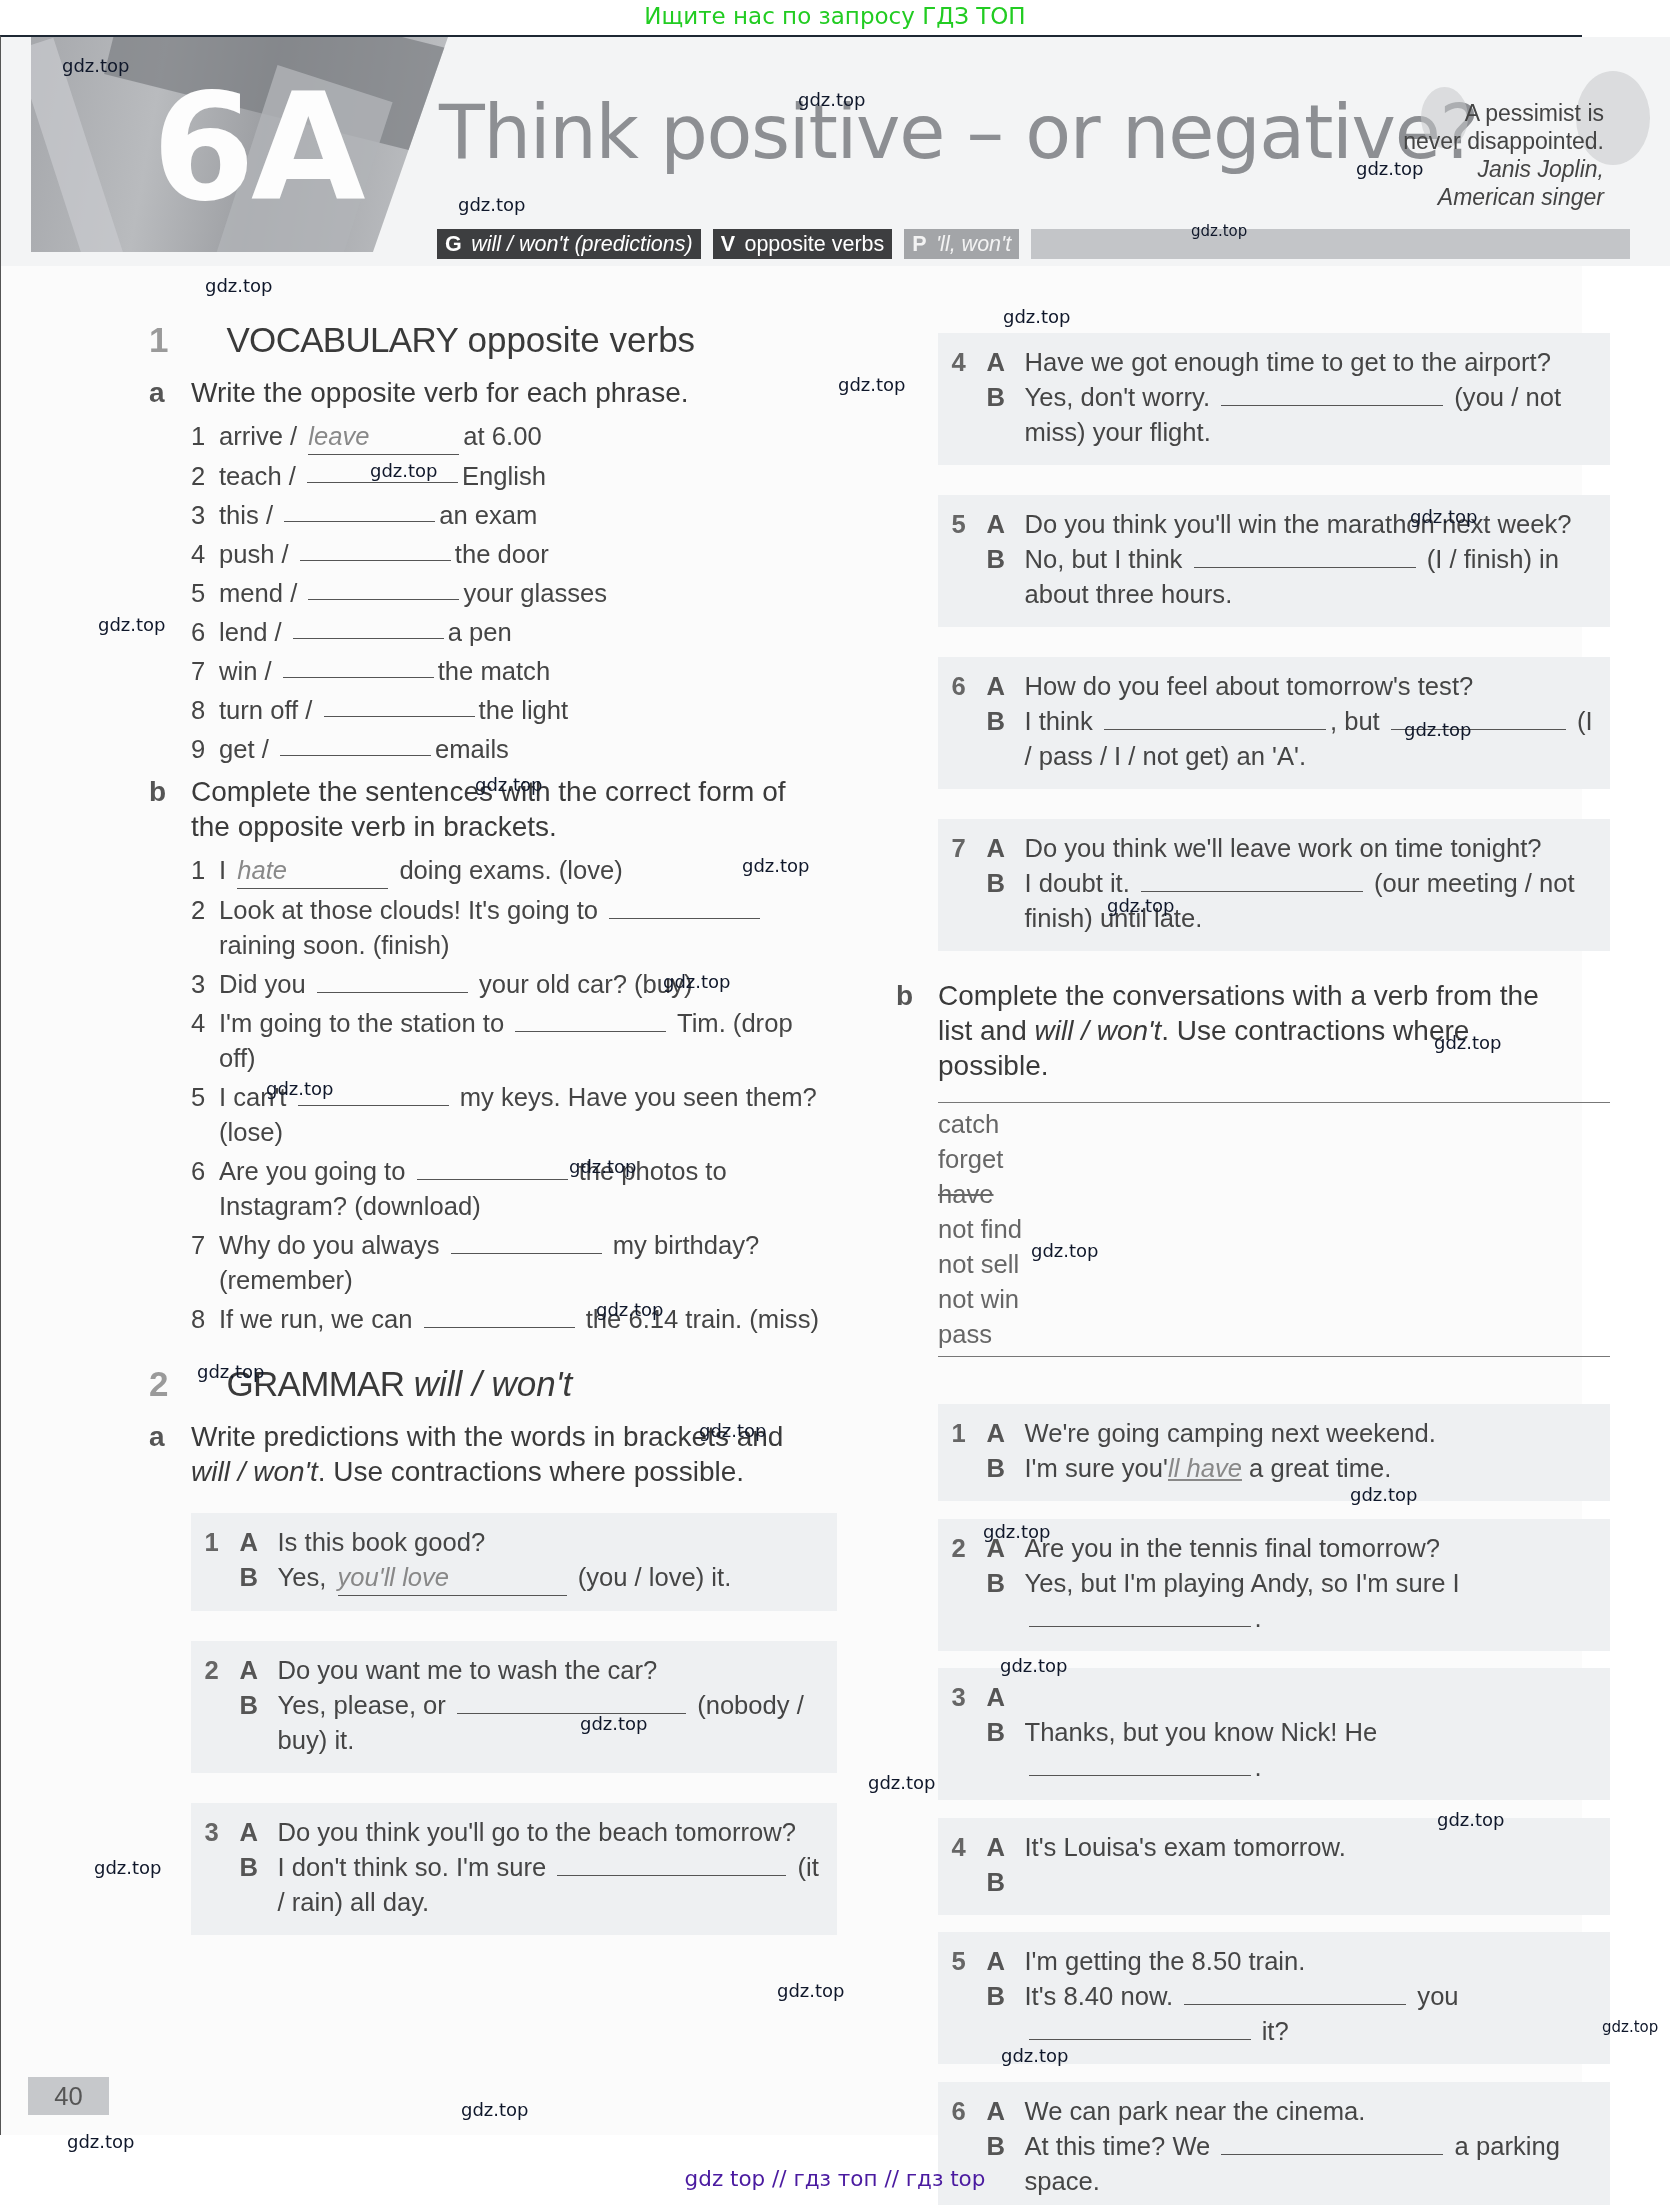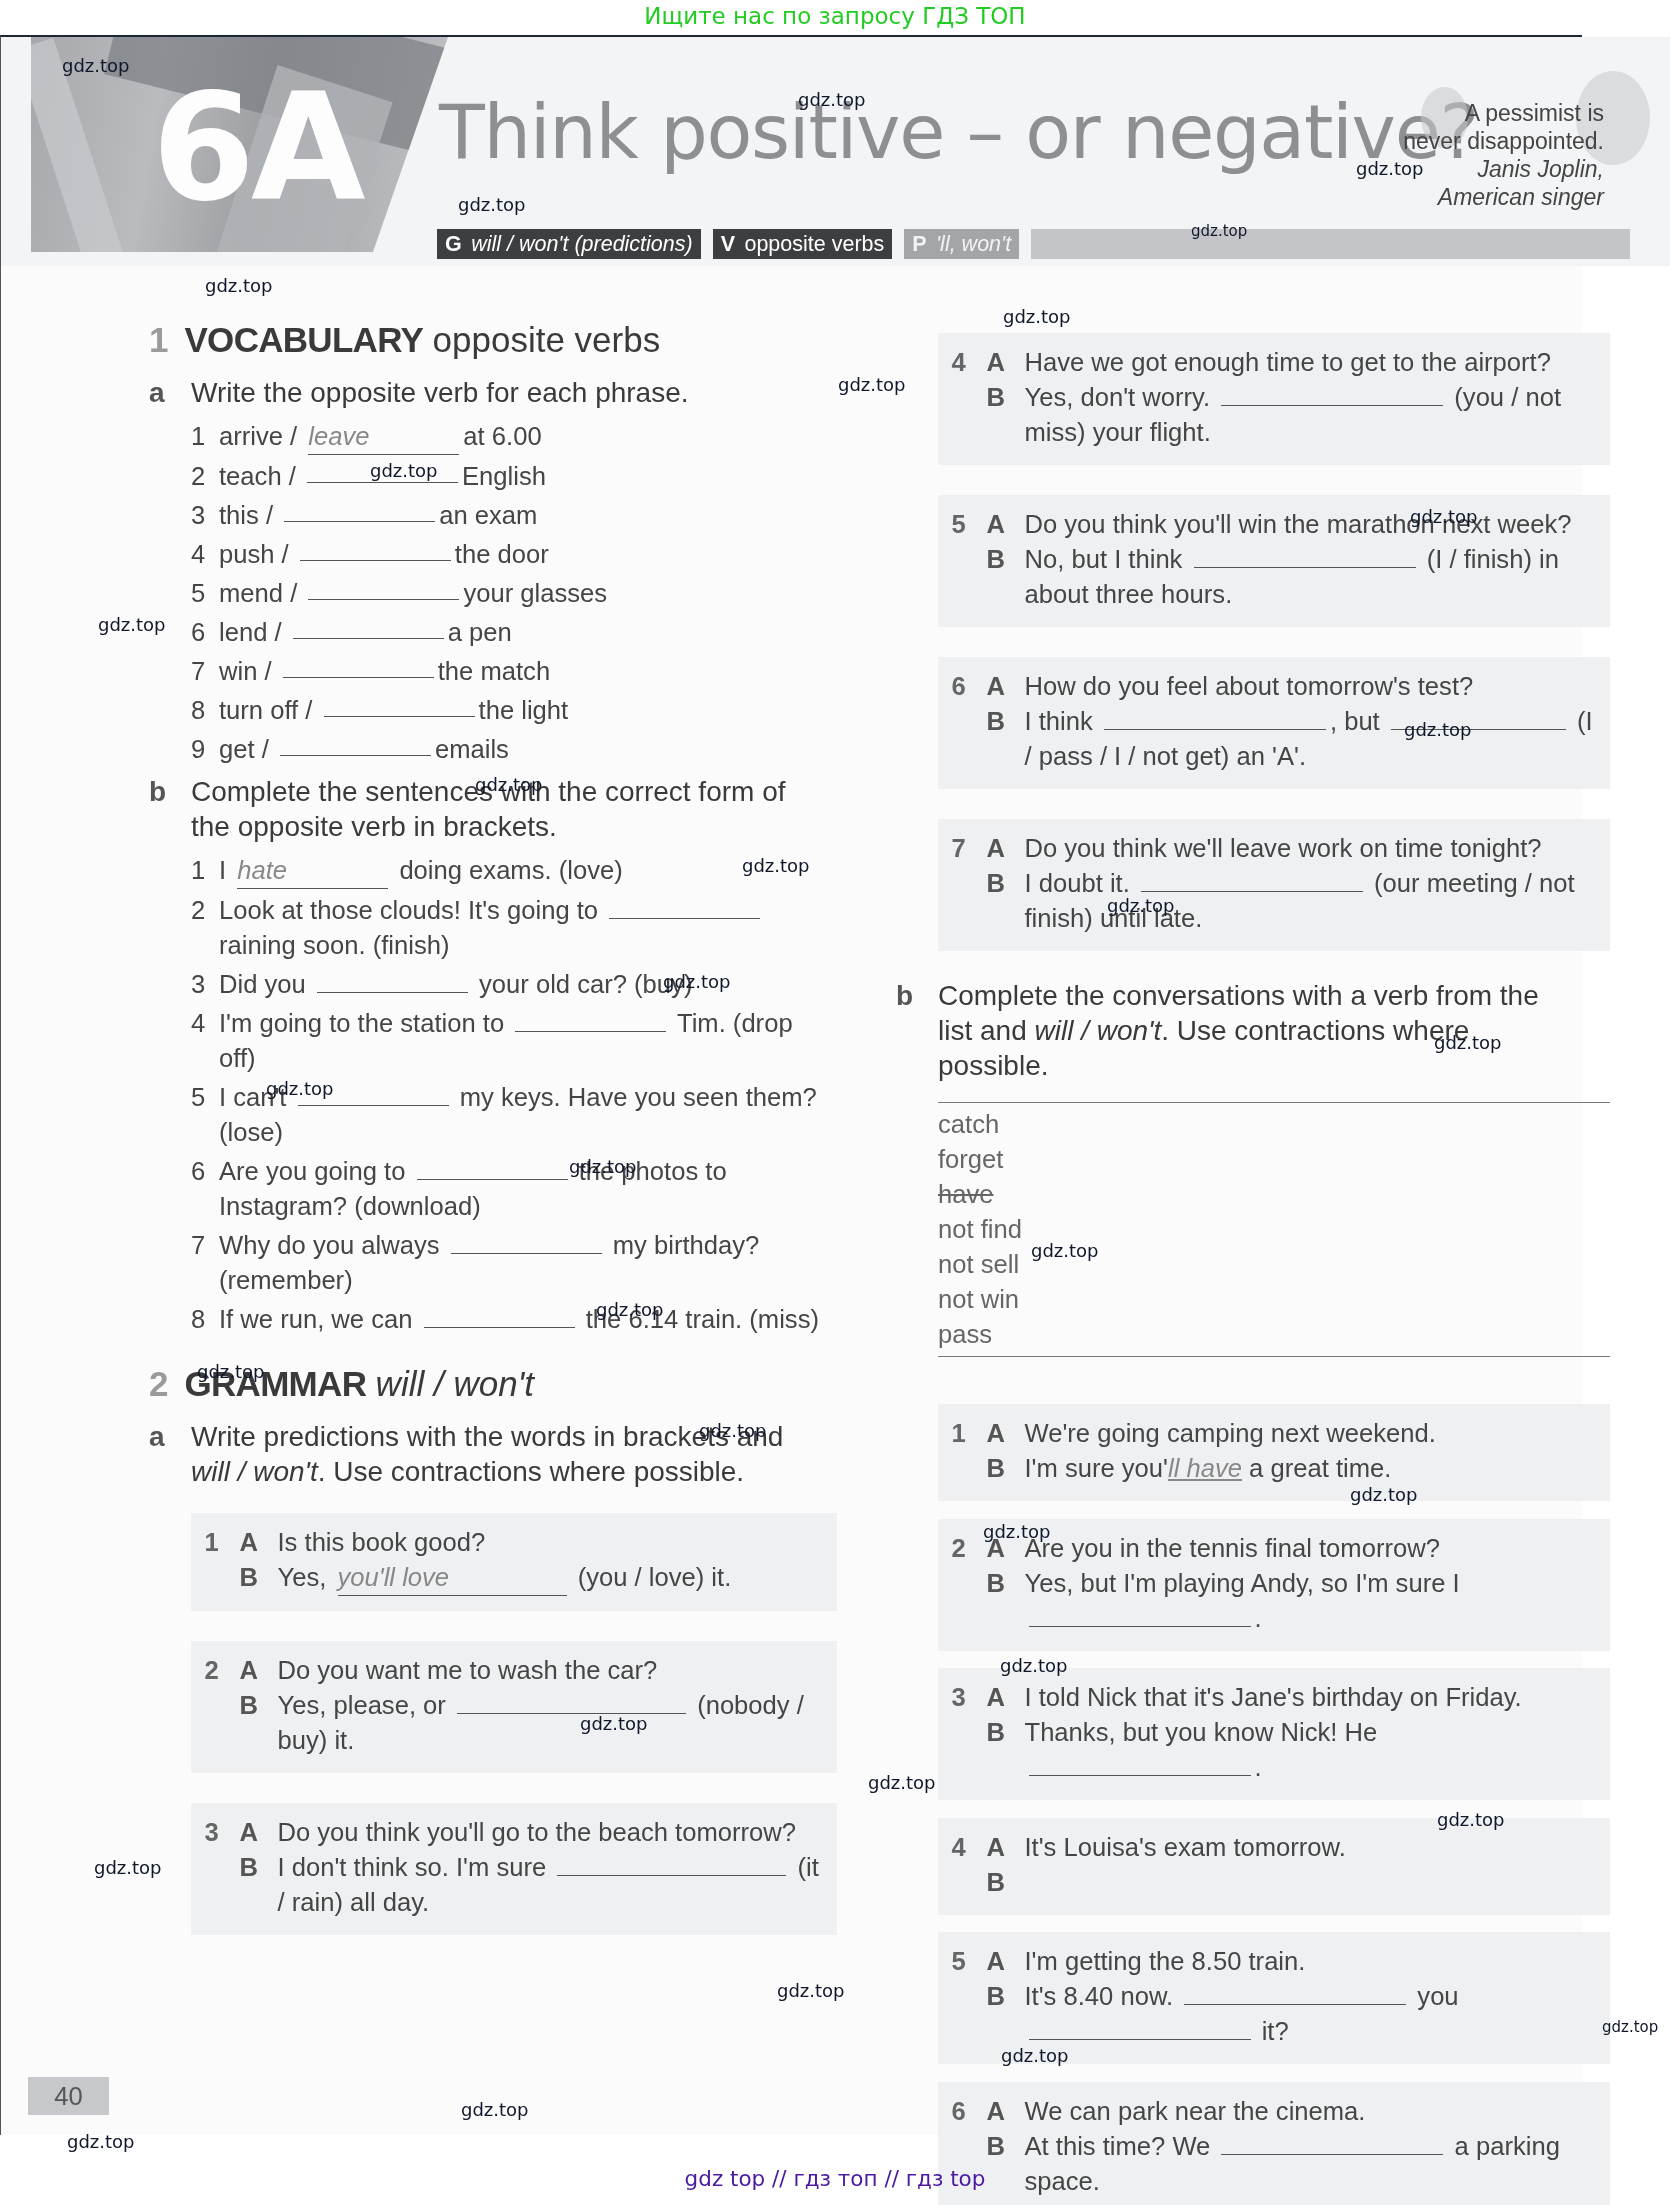--- a/index.html
+++ b/index.html
@@ -29,21 +29,21 @@
   .tags { position: absolute; left: 436px; top: 192px; height: 30px; display: flex; gap: 12px; align-items: stretch; }
   .tag { display: flex; align-items: center; padding: 0 8px; font-size: 21.5px; color: #fff; gap: 9.4px; }
   .tag b { font-weight: bold; }
   .tag.dark { background: #3d3e40; }
   .tag.light { background: #a3a5a8; color: #f3f3f3; }
   .tag-rest { width: 599px; background: #c3c5c8; }
 
   .col { position: absolute; font-size: 25.6px; line-height: 35px; color: #454545; }
   .sec-title { font-size: 35px; line-height: 40px; color: #3a3a3a; white-space: nowrap; }
   .sec-title .num { color: #9a9a9a; font-weight: bold; margin-right: 16px; }
-  .sec-title .bold { font-weight: bold; letter-spacing: -0.7px; }
+  .sec-title .bold { font-weight: normal; letter-spacing: -0.7px; margin-left: 42px; }
   .sec-title .light { font-weight: normal; margin-left: 9.4px; }
   .sec-title .ital { font-style: italic; font-weight: normal; margin-left: 9.4px; }
 
   .instr { display: flex; font-size: 28px; line-height: 35px; color: #3a3a3a; }
   .instr .letter { width: 42px; flex: none; font-weight: bold; color: #555; }
   .instr em { font-style: italic; }
 
   .list { margin-left: 42px; }
   .item { display: flex; margin-bottom: 4px; }
   .item .n { width: 28px; flex: none; }
@@ -312,21 +312,20 @@
         <div class="dlg-row">
             <span class="n"></span>
             <span class="sp">B</span>
             <span class="t"><span>Yes, but I'm playing Andy, so I'm sure I</span> <span class="blank" style="width:222px;"></span><span>.</span></span>
           </div>
       </div>
       <div class="dlg" style="margin-bottom:17.5px;">
         <div class="dlg-row">
             <span class="n">3</span>
             <span class="sp">A</span>
-            <span class="t">I told Nick that it's Jane's birthday on Friday.</span>
           </div>
         <div class="dlg-row">
             <span class="n"></span>
             <span class="sp">B</span>
             <span class="t"><span>Thanks, but you know Nick! He</span> <span class="blank" style="width:222px;"></span><span>.</span></span>
           </div>
       </div>
       <div class="dlg" style="margin-bottom:17.5px;">
         <div class="dlg-row">
             <span class="n">4</span>

